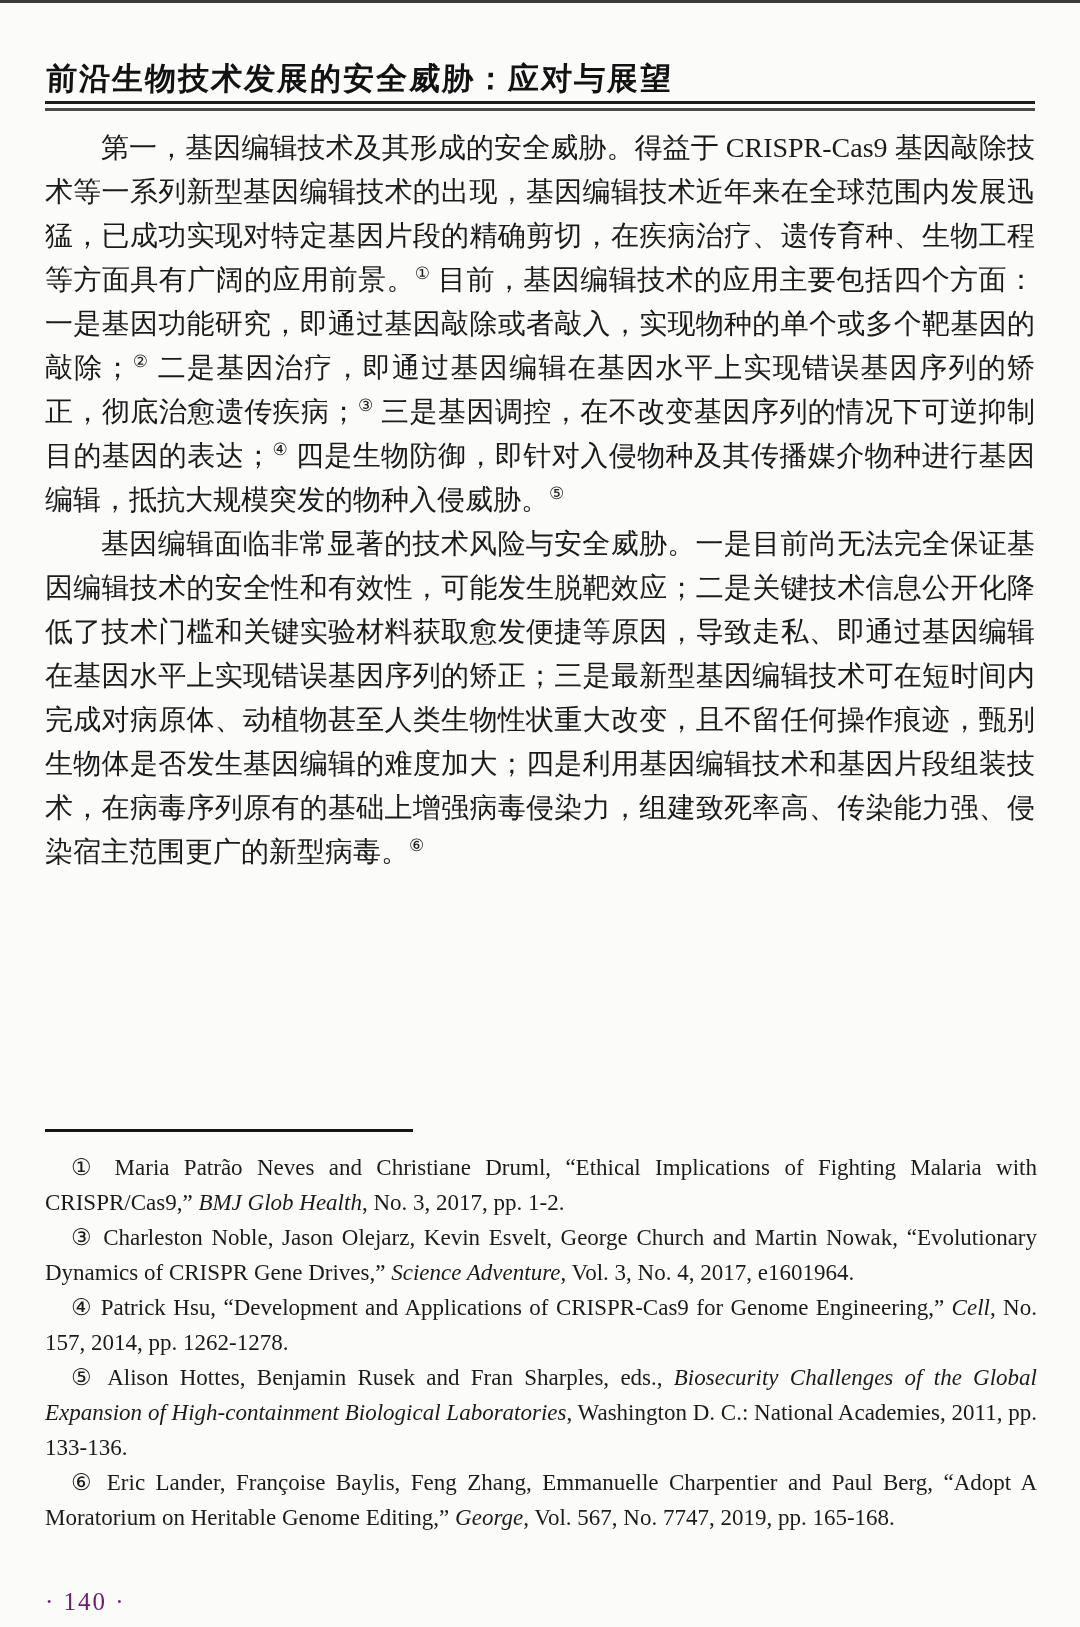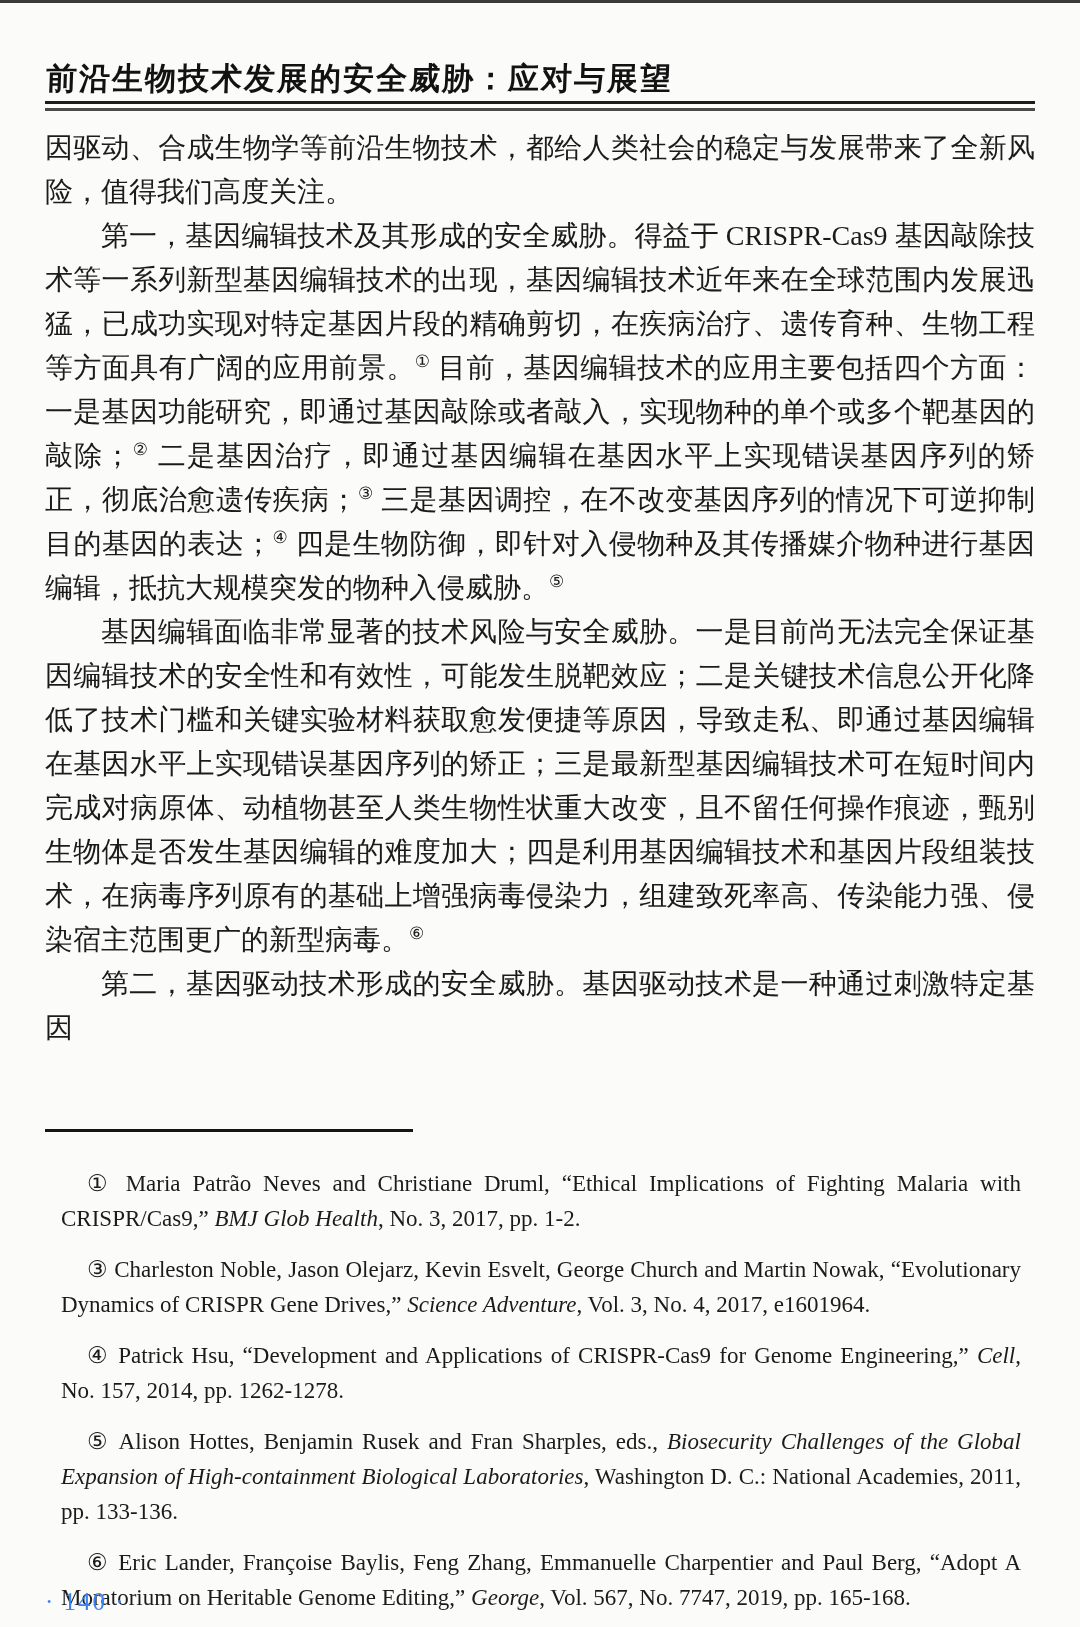--- a/index.html
+++ b/index.html
@@ -71,47 +71,45 @@
   }
   .footnotes {
     position: absolute;
     top: 1150px;
     left: 45px;
     width: 992px;
     font-size: 23px;
     line-height: 35px;
     text-align: justify;
   }
-  .fn { margin: 16px; text-indent: 26px; }
+  .fn { margin: 0; text-indent: 26px; }
   .fn i { font-style: italic; }
   .page-number {
     position: absolute;
     top: 1588px;
     left: 45px;
     font-size: 25px;
     letter-spacing: 2px;
-    color: #3b82f6;
+    color: #701a75;
   }
 </style>
 </head>
 <body>
 
 <div class="page">
 
   <div class="top-edge-line"></div>
 
   <div class="header-title">前沿生物技术发展的安全威胁：应对与展望</div>
 
   <div class="double-rule"></div>
 
   <div class="body-text">
-    <p class="para"><span>因驱动、合成生物学等前沿生物技术，都给人类社会的稳定与发展带来了全新风险，值得我们高度关注。</span></p>
     <p class="para indent"><span>第一，基因编辑技术及其形成的安全威胁。得益于 CRISPR-Cas9 基因敲除技术等一系列新型基因编辑技术的出现，基因编辑技术近年来在全球范围内发展迅猛，已成功实现对特定基因片段的精确剪切，在疾病治疗、遗传育种、生物工程等方面具有广阔的应用前景。</span><sup>①</sup><span> 目前，基因编辑技术的应用主要包括四个方面：一是基因功能研究，即通过基因敲除或者敲入，实现物种的单个或多个靶基因的敲除；</span><sup>②</sup><span> 二是基因治疗，即通过基因编辑在基因水平上实现错误基因序列的矫正，彻底治愈遗传疾病；</span><sup>③</sup><span> 三是基因调控，在不改变基因序列的情况下可逆抑制目的基因的表达；</span><sup>④</sup><span> 四是生物防御，即针对入侵物种及其传播媒介物种进行基因编辑，抵抗大规模突发的物种入侵威胁。</span><sup>⑤</sup></p>
     <p class="para indent"><span>基因编辑面临非常显著的技术风险与安全威胁。一是目前尚无法完全保证基因编辑技术的安全性和有效性，可能发生脱靶效应；二是关键技术信息公开化降低了技术门槛和关键实验材料获取愈发便捷等原因，导致走私、即通过基因编辑在基因水平上实现错误基因序列的矫正；三是最新型基因编辑技术可在短时间内完成对病原体、动植物甚至人类生物性状重大改变，且不留任何操作痕迹，甄别生物体是否发生基因编辑的难度加大；四是利用基因编辑技术和基因片段组装技术，在病毒序列原有的基础上增强病毒侵染力，组建致死率高、传染能力强、侵染宿主范围更广的新型病毒。</span><sup>⑥</sup></p>
-    <p class="para indent"><span>第二，基因驱动技术形成的安全威胁。基因驱动技术是一种通过刺激特定基因</span></p>
   </div>
 
   <div class="fn-rule"></div>
 
   <div class="footnotes">
     <p class="fn"><span>① Maria Patrão Neves and Christiane Druml, “Ethical Implications of Fighting Malaria with CRISPR/Cas9,” </span><i>BMJ Glob Health</i><span>, No. 3, 2017, pp. 1-2.</span></p>
     <p class="fn"><span>③ Charleston Noble, Jason Olejarz, Kevin Esvelt, George Church and Martin Nowak, “Evolutionary Dynamics of CRISPR Gene Drives,” </span><i>Science Adventure</i><span>, Vol. 3, No. 4, 2017, e1601964.</span></p>
     <p class="fn"><span>④ Patrick Hsu, “Development and Applications of CRISPR-Cas9 for Genome Engineering,” </span><i>Cell</i><span>, No. 157, 2014, pp. 1262-1278.</span></p>
     <p class="fn"><span>⑤ Alison Hottes, Benjamin Rusek and Fran Sharples, eds., </span><i>Biosecurity Challenges of the Global Expansion of High-containment Biological Laboratories</i><span>, Washington D. C.: National Academies, 2011, pp. 133-136.</span></p>
     <p class="fn"><span>⑥ Eric Lander, Françoise Baylis, Feng Zhang, Emmanuelle Charpentier and Paul Berg, “Adopt A Moratorium on Heritable Genome Editing,” </span><i>George</i><span>, Vol. 567, No. 7747, 2019, pp. 165-168.</span></p>

